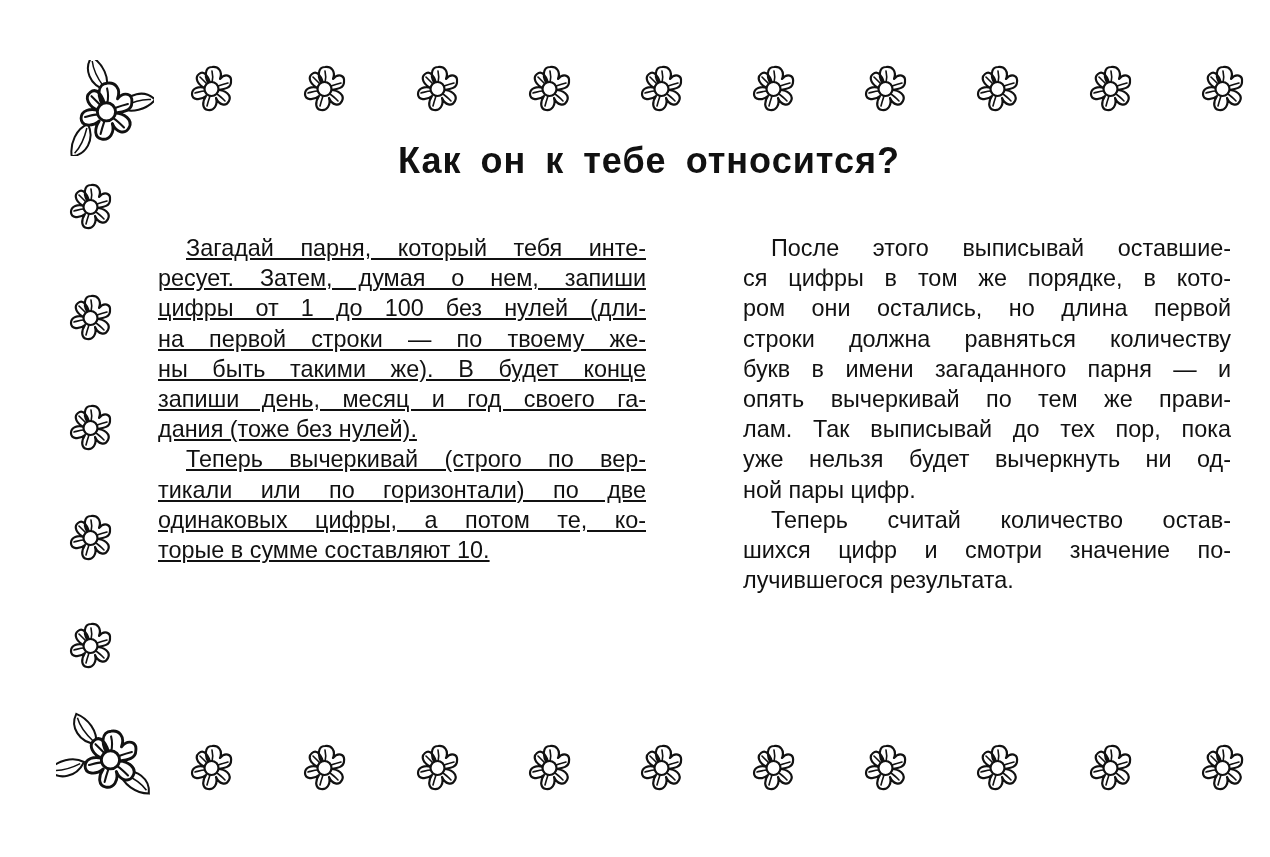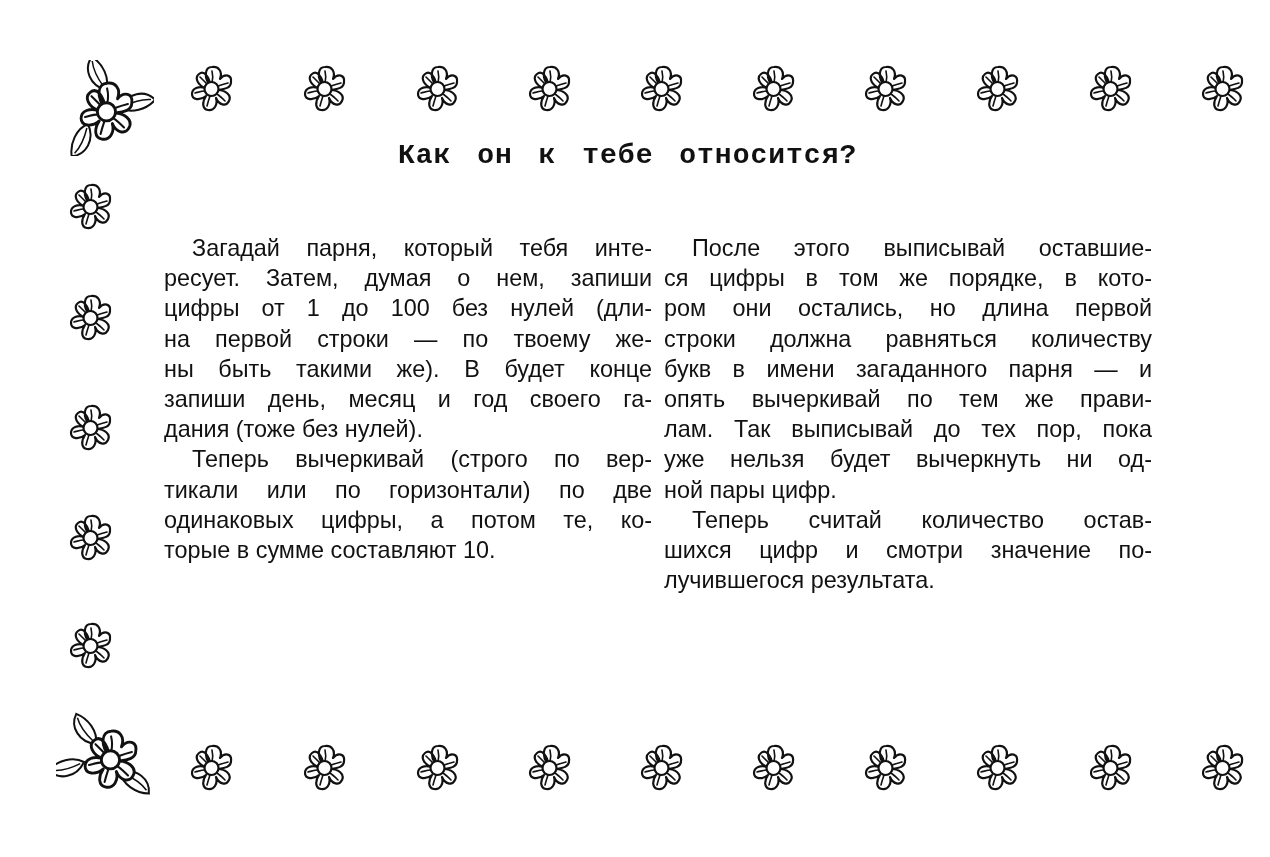--- a/index.html
+++ b/index.html
@@ -1,24 +1,24 @@
 <!DOCTYPE html>
 <html><head>
 <meta charset="utf-8">
 <style>
   html, body { margin:0; padding:0; background:#ffffff; }
   body { width:1270px; height:857px; position:relative; overflow:hidden; font-family:"Liberation Sans", sans-serif; color:#111; }
   .flower { position:absolute; width:52px; height:52px; }
   .flower svg { width:100%; height:100%; display:block; }
   .corner { position:absolute; width:96px; height:96px; }
   .corner svg { width:100%; height:100%; display:block; }
-  .title { position:absolute; left:398px; top:140px; width:560px; font-family:Liberation Mono, monospace; font-weight:bold; font-size:28px; letter-spacing:1px; word-spacing:8px; white-space:nowrap; color:#111; }
+  .title { position:absolute; left:398px; top:140px; width:560px; font-family:Liberation Sans, sans-serif; font-weight:bold; font-size:36px; letter-spacing:1px; word-spacing:8px; white-space:nowrap; color:#111; }
   .col { position:absolute; top:233px; width:488px; font-size:23.4px; line-height:30.2px; text-align:justify; color:#111; }
-  .col.left { left:164px; }
-  .col.right { left:664px; }
+  .col.left { left:158px;text-decoration:underline; }
+  .col.right { left:743px; }
   .line { display:block; text-align:justify; text-align-last:justify; white-space:nowrap; }
   .line.last { text-align-last:left; }
   .line.indent { padding-left:28px; }
 </style>
 </head>
 <body>
 
 <svg width="0" height="0" style="position:absolute">
   <defs>
     <g id="flw">

